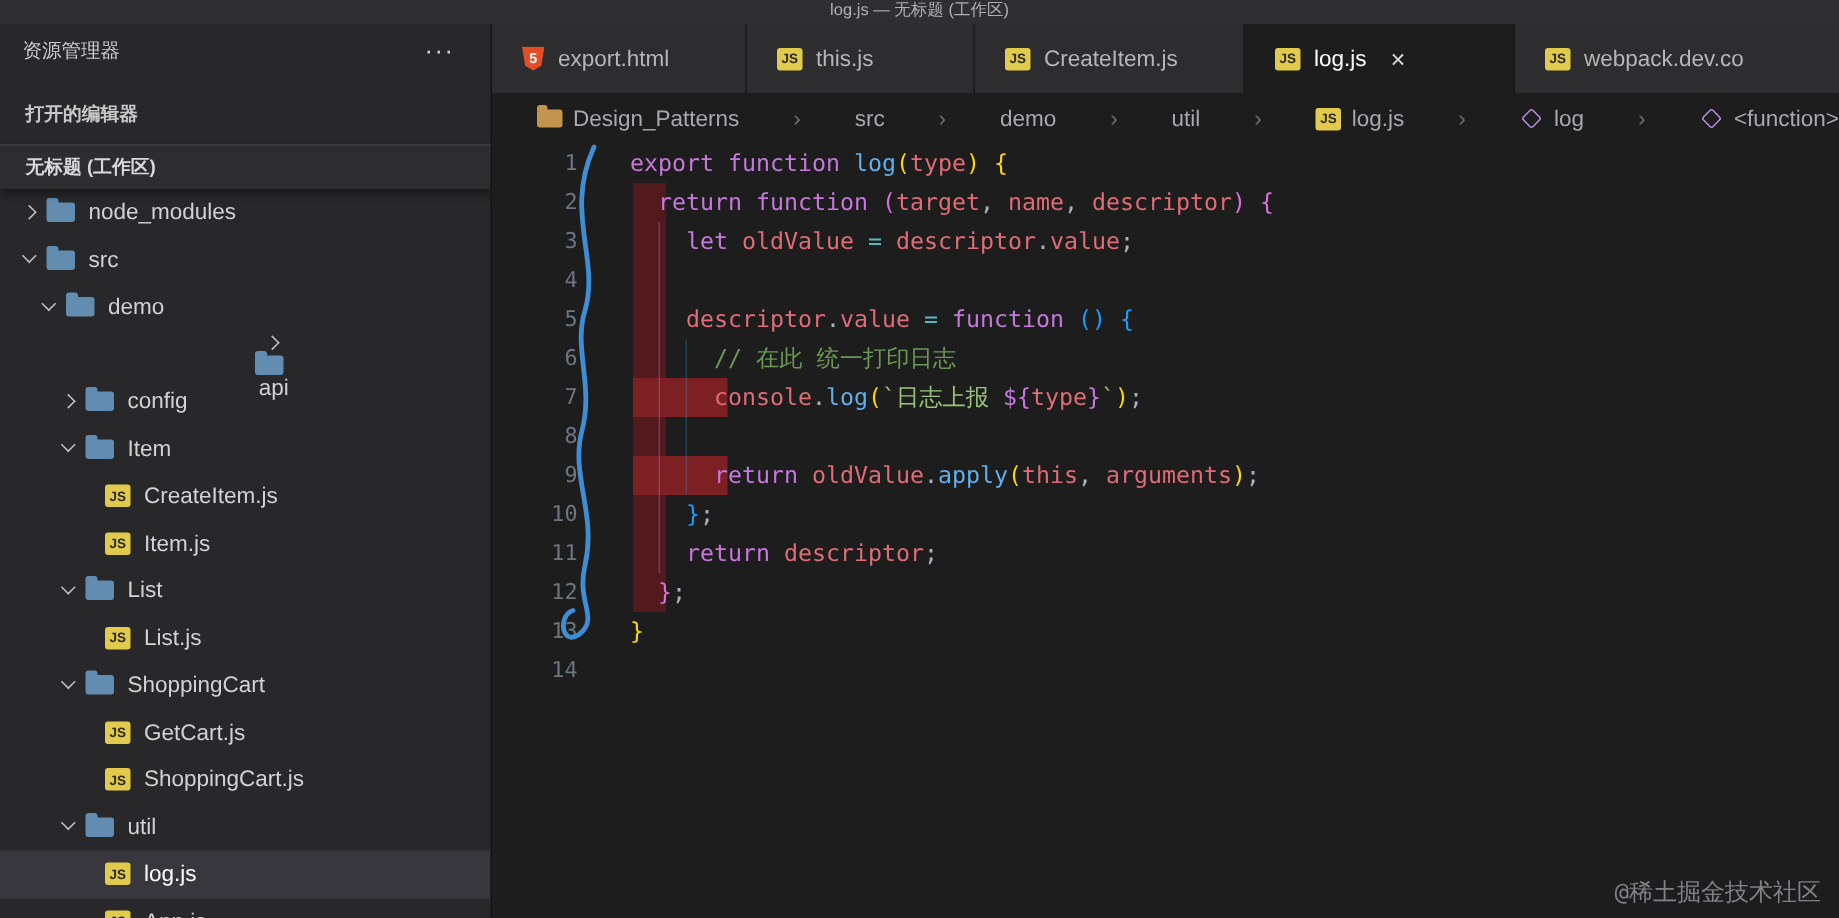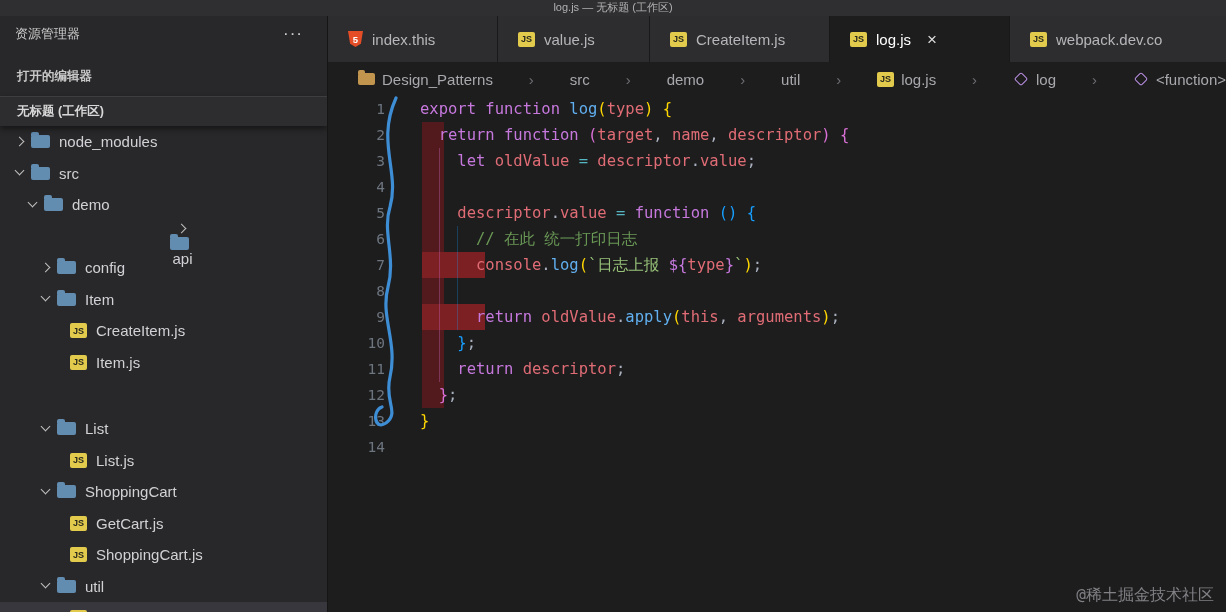--- a/index.html
+++ b/index.html
@@ -165,21 +165,21 @@
           <div class="tree-item" style="padding-left: 51px;">
             <span class="chev-space"></span>
             <span class="js-ico">JS</span>
             <span class="tree-label">CreateItem.js</span>
           </div>
           <div class="tree-item" style="padding-left: 51px;">
             <span class="chev-space"></span>
             <span class="js-ico">JS</span>
             <span class="tree-label">Item.js</span>
           </div>
-          <div class="tree-item" style="padding-left: 38px; margin-top: 35px;">
+          <div class="tree-item" style="padding-left: 38px;">
             <span class="chev open"></span>
             <span class="folder-ico"></span>
             <span class="tree-label">List</span>
           </div>
           <div class="tree-item" style="padding-left: 51px;">
             <span class="chev-space"></span>
             <span class="js-ico">JS</span>
             <span class="tree-label">List.js</span>
           </div>
           <div class="tree-item" style="padding-left: 38px;">
@@ -212,25 +212,25 @@
             <span class="js-ico">JS</span>
             <span class="tree-label">App.js</span>
           </div>
         </div>
     </aside>
 
     <div class="editor-col">
       <div class="tabbar">
           <div class="tab">
             <span class="ticon html-ico">5</span>
-            <span class="tlabel">index.this</span>
+            <span class="tlabel">export.html</span>
           </div>
           <div class="tab">
             <span class="ticon js-ico">JS</span>
-            <span class="tlabel">value.js</span>
+            <span class="tlabel">this.js</span>
           </div>
           <div class="tab">
             <span class="ticon js-ico">JS</span>
             <span class="tlabel">CreateItem.js</span>
           </div>
           <div class="tab active">
             <span class="ticon js-ico">JS</span>
             <span class="tlabel">log.js</span>
             <span class="close">×</span>
           </div>

